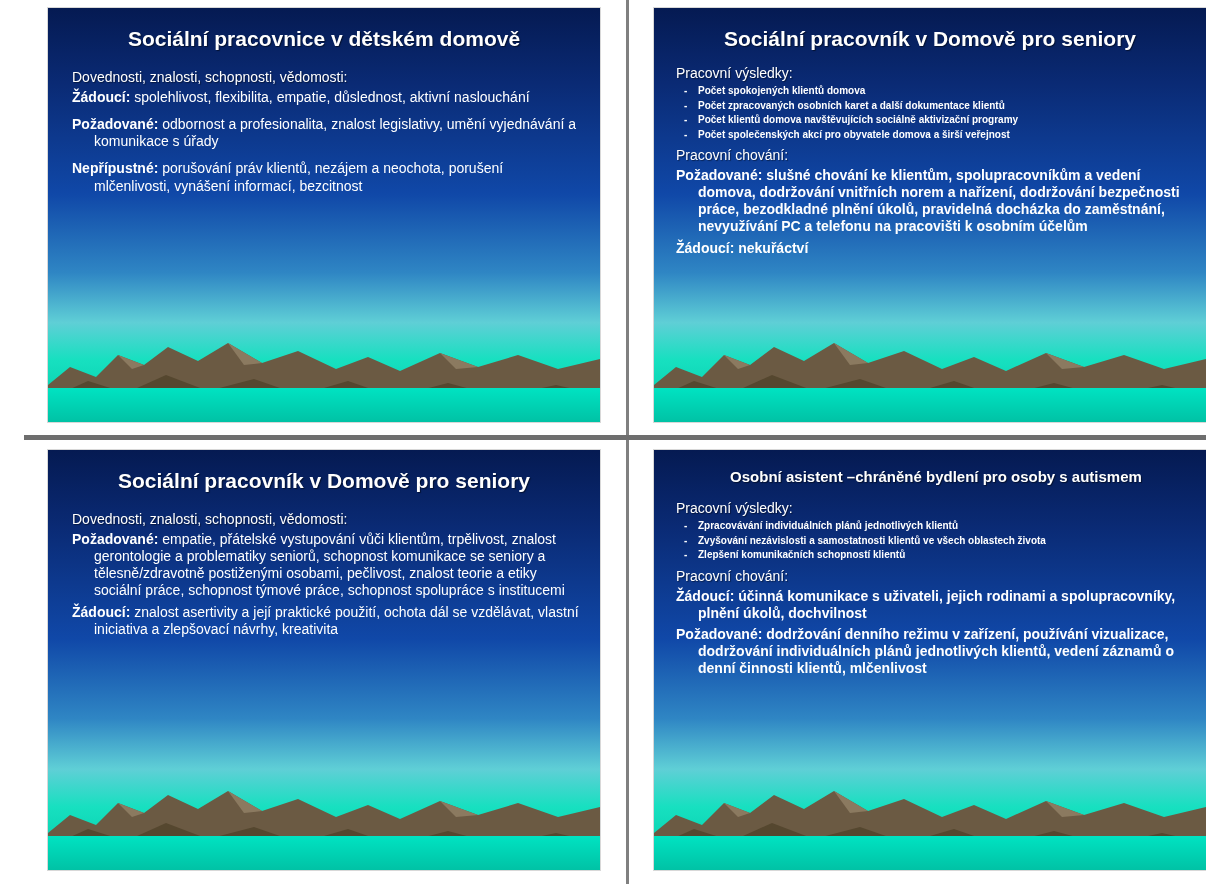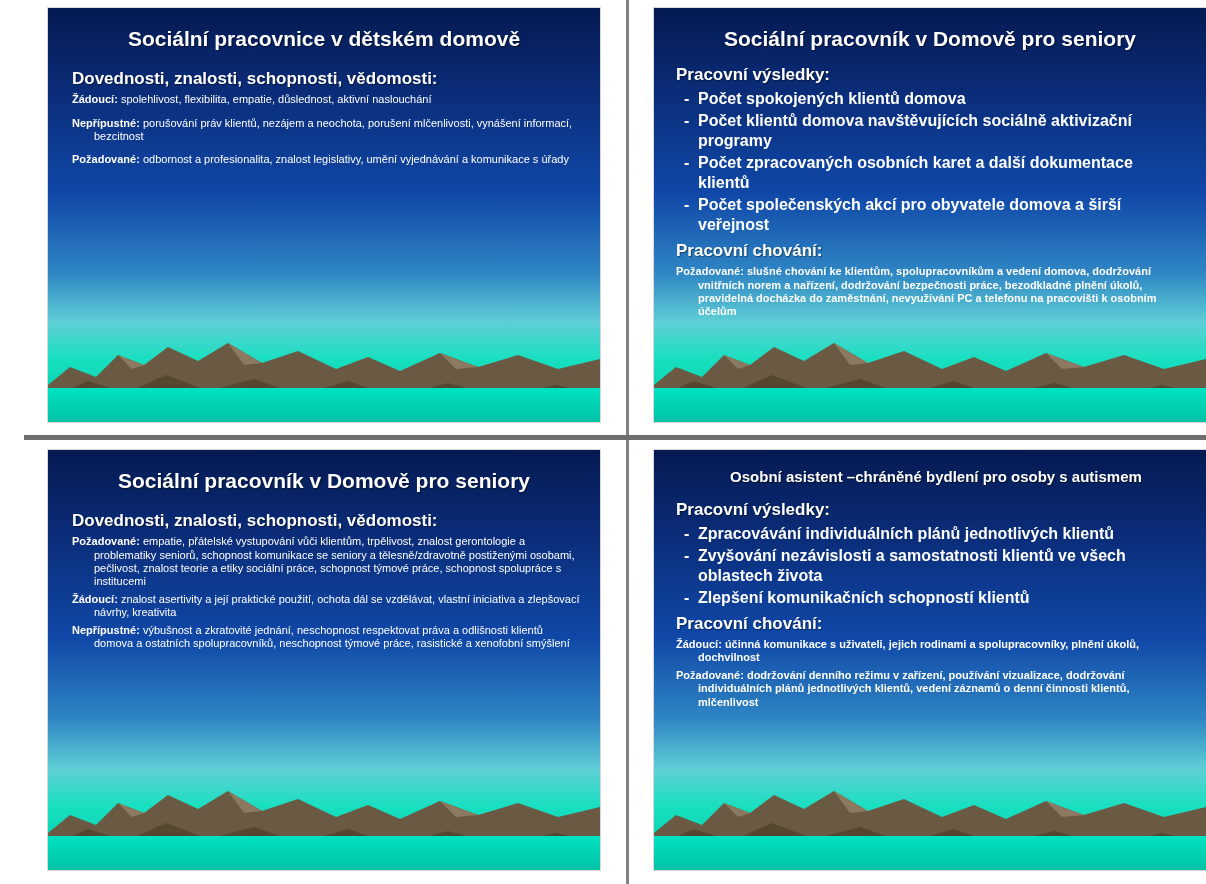--- a/index.html
+++ b/index.html
@@ -102,30 +102,30 @@
   .title.small { font-size: 15px; padding-left: 34px; }
 
   .body {
     position: relative;
     z-index: 2;
     padding: 14px 20px 0 24px;
   }
   .body.tight { padding-top: 10px; }
 
   .head {
-    font-weight: bold;
-    font-size: 17px;
+    font-weight: normal;
+    font-size: 14px;
     margin: 0 0 4px 0;
     color: #ffffff;
     text-shadow: 1px 1px 1px rgba(0,0,0,.45);
   }
   .head.sub { margin-top: 6px; }
 
   .para {
-    font-size: 11px;
+    font-size: 14px;
     line-height: 1.22;
     margin: 0 0 10px 0;
     padding-left: 0;
     text-indent: 0;
   }
   .para .lbl { font-weight: bold; }
   .para.hang {
     padding-left: 22px;
     text-indent: -22px;
   }
@@ -133,21 +133,21 @@
 
   ul.dash {
     list-style: none;
     margin: 0 0 4px 0;
     padding: 0;
   }
   ul.dash li {
     position: relative;
     padding-left: 22px;
     margin-bottom: 2px;
-    font-size: 16px;
+    font-size: 10px;
     line-height: 1.25;
   }
   ul.dash li::before {
     content: "-";
     position: absolute;
     left: 8px;
     top: 0;
   }
   .slide-2 .body, .slide-4 .body { font-weight: bold; padding-left: 22px; }
   .slide-2 .para, .slide-2 ul.dash li,
@@ -162,67 +162,67 @@
 
     <div class="vrule"></div>
     <div class="hrule"></div>
 
     <div class="cell c1">
       <div class="slide slide-1">
         <div class="title">Sociální pracovnice v dětském domově</div>
         <div class="body">
           <div class="head">Dovednosti, znalosti, schopnosti, vědomosti:</div>
           <p class="para hang"><span class="lbl">Žádoucí:</span><span class="norm"> spolehlivost, flexibilita, empatie, důslednost, aktivní naslouchání</span></p>
+          <p class="para hang"><span class="lbl">Požadované:</span><span class="norm"> odbornost a profesionalita, znalost legislativy, umění vyjednávání a komunikace s úřady</span></p>
           <p class="para hang"><span class="lbl">Nepřípustné:</span><span class="norm"> porušování práv klientů, nezájem a neochota, porušení mlčenlivosti, vynášení informací, bezcitnost</span></p>
-          <p class="para hang"><span class="lbl">Požadované:</span><span class="norm"> odbornost a profesionalita, znalost legislativy, umění vyjednávání a komunikace s úřady</span></p>
         </div>
         <svg class="mountains" viewBox="0 0 552 115" preserveAspectRatio="none">
           <path d="M0,78 L22,60 L48,70 L70,48 L96,58 L120,40 L150,54 L180,36 L214,56 L250,44 L288,62 L320,50 L352,64 L392,46 L430,60 L470,48 L510,62 L552,52 L552,115 L0,115 Z" fill="#6b5a43"></path>
           <path d="M0,92 L40,74 L78,86 L118,68 L160,84 L206,72 L252,88 L300,74 L346,90 L400,76 L452,90 L508,78 L552,88 L552,115 L0,115 Z" fill="#55472f"></path>
           <path d="M70,48 L96,58 L84,62 Z" fill="#8b7a60"></path>
           <path d="M180,36 L214,56 L196,58 Z" fill="#8b7a60"></path>
           <path d="M392,46 L430,60 L408,62 Z" fill="#8b7a60"></path>
         </svg>
         <div class="water"></div>
       </div>
     </div>
 
     <div class="cell c2">
       <div class="slide slide-2">
         <div class="title">Sociální pracovník v Domově pro seniory</div>
         <div class="body tight">
           <div class="head">Pracovní výsledky:</div>
           <ul class="dash">
             <li>Počet spokojených klientů domova</li>
+            <li>Počet zpracovaných osobních karet a další dokumentace klientů</li>
             <li>Počet klientů domova navštěvujících sociálně aktivizační programy</li>
-            <li>Počet zpracovaných osobních karet a další dokumentace klientů</li>
             <li>Počet společenských akcí pro obyvatele domova a širší veřejnost</li>
           </ul>
           <div class="head sub">Pracovní chování:</div>
           <p class="para hang tightgap"><span class="lbl">Požadované:</span><span class="norm"> slušné chování ke klientům, spolupracovníkům a vedení domova, dodržování vnitřních norem a nařízení, dodržování bezpečnosti práce, bezodkladné plnění úkolů, pravidelná docházka do zaměstnání, nevyužívání PC a telefonu na pracovišti k osobním účelům</span></p>
+          <p class="para hang tightgap"><span class="lbl">Žádoucí:</span><span class="norm"> nekuřáctví</span></p>
         </div>
         <svg class="mountains" viewBox="0 0 552 115" preserveAspectRatio="none">
           <path d="M0,78 L22,60 L48,70 L70,48 L96,58 L120,40 L150,54 L180,36 L214,56 L250,44 L288,62 L320,50 L352,64 L392,46 L430,60 L470,48 L510,62 L552,52 L552,115 L0,115 Z" fill="#6b5a43"></path>
           <path d="M0,92 L40,74 L78,86 L118,68 L160,84 L206,72 L252,88 L300,74 L346,90 L400,76 L452,90 L508,78 L552,88 L552,115 L0,115 Z" fill="#55472f"></path>
           <path d="M70,48 L96,58 L84,62 Z" fill="#8b7a60"></path>
           <path d="M180,36 L214,56 L196,58 Z" fill="#8b7a60"></path>
           <path d="M392,46 L430,60 L408,62 Z" fill="#8b7a60"></path>
         </svg>
         <div class="water"></div>
       </div>
     </div>
 
     <div class="cell c3">
       <div class="slide slide-3 tall">
         <div class="title">Sociální pracovník v Domově pro seniory</div>
         <div class="body">
           <div class="head">Dovednosti, znalosti, schopnosti, vědomosti:</div>
           <p class="para hang tightgap"><span class="lbl">Požadované:</span><span class="norm"> empatie, přátelské vystupování vůči klientům, trpělivost, znalost gerontologie a problematiky seniorů, schopnost komunikace se seniory a tělesně/zdravotně postiženými osobami, pečlivost, znalost teorie a etiky sociální práce, schopnost týmové práce, schopnost spolupráce s institucemi</span></p>
           <p class="para hang tightgap"><span class="lbl">Žádoucí:</span><span class="norm"> znalost asertivity a její praktické použití, ochota dál se vzdělávat, vlastní iniciativa a zlepšovací návrhy, kreativita</span></p>
-          <p class="para hang tightgap"><span class="lbl">Nepřípustné:</span><span class="norm"> výbušnost a zkratovité jednání, neschopnost respektovat práva a odlišnosti klientů domova a ostatních spolupracovníků, neschopnost týmové práce, rasistické a xenofobní smýšlení</span></p>
         </div>
         <svg class="mountains" viewBox="0 0 552 115" preserveAspectRatio="none">
           <path d="M0,78 L22,60 L48,70 L70,48 L96,58 L120,40 L150,54 L180,36 L214,56 L250,44 L288,62 L320,50 L352,64 L392,46 L430,60 L470,48 L510,62 L552,52 L552,115 L0,115 Z" fill="#6b5a43"></path>
           <path d="M0,92 L40,74 L78,86 L118,68 L160,84 L206,72 L252,88 L300,74 L346,90 L400,76 L452,90 L508,78 L552,88 L552,115 L0,115 Z" fill="#55472f"></path>
           <path d="M70,48 L96,58 L84,62 Z" fill="#8b7a60"></path>
           <path d="M180,36 L214,56 L196,58 Z" fill="#8b7a60"></path>
           <path d="M392,46 L430,60 L408,62 Z" fill="#8b7a60"></path>
         </svg>
         <div class="water"></div>
       </div>

